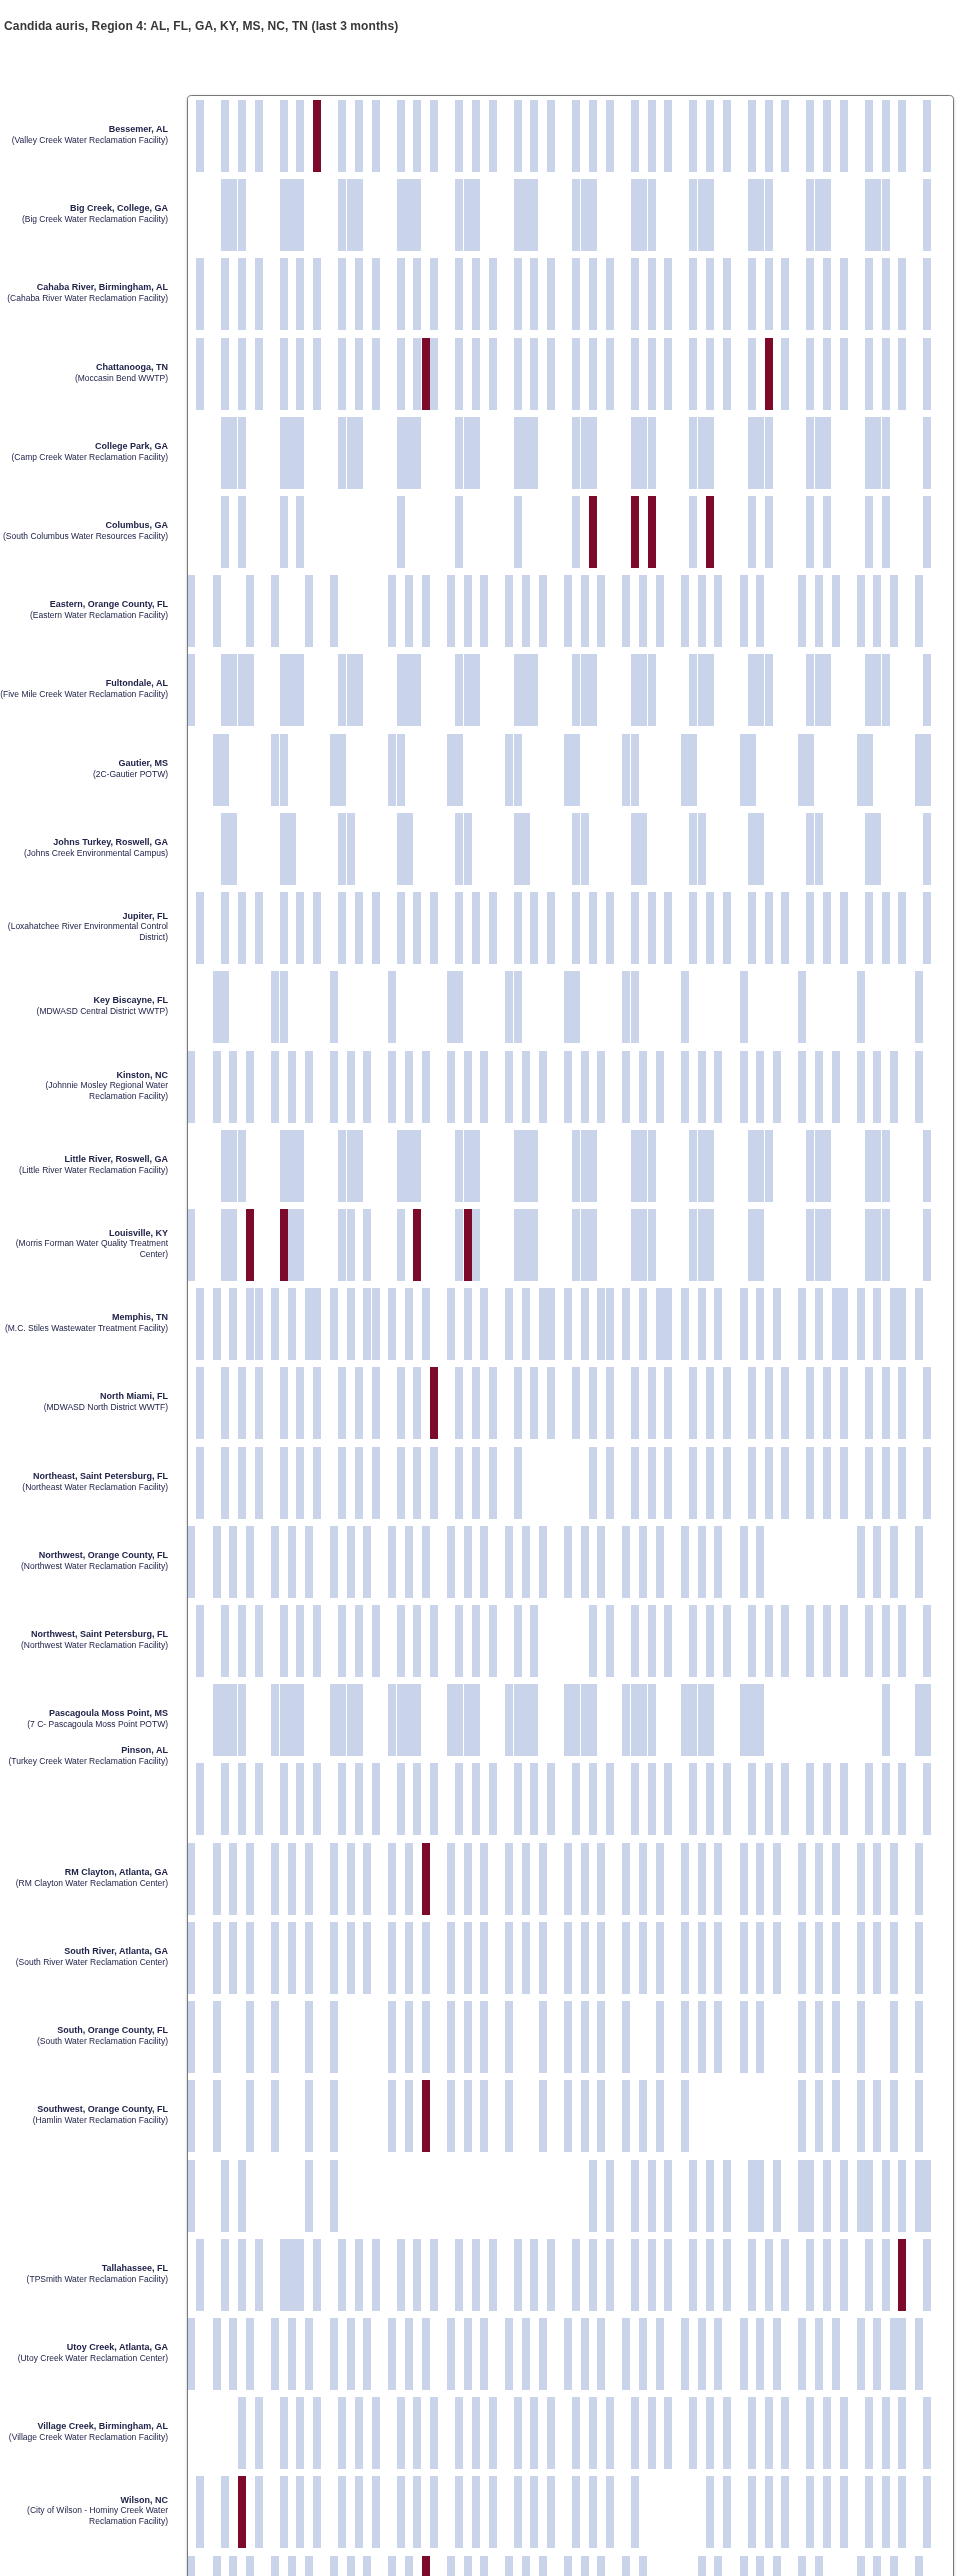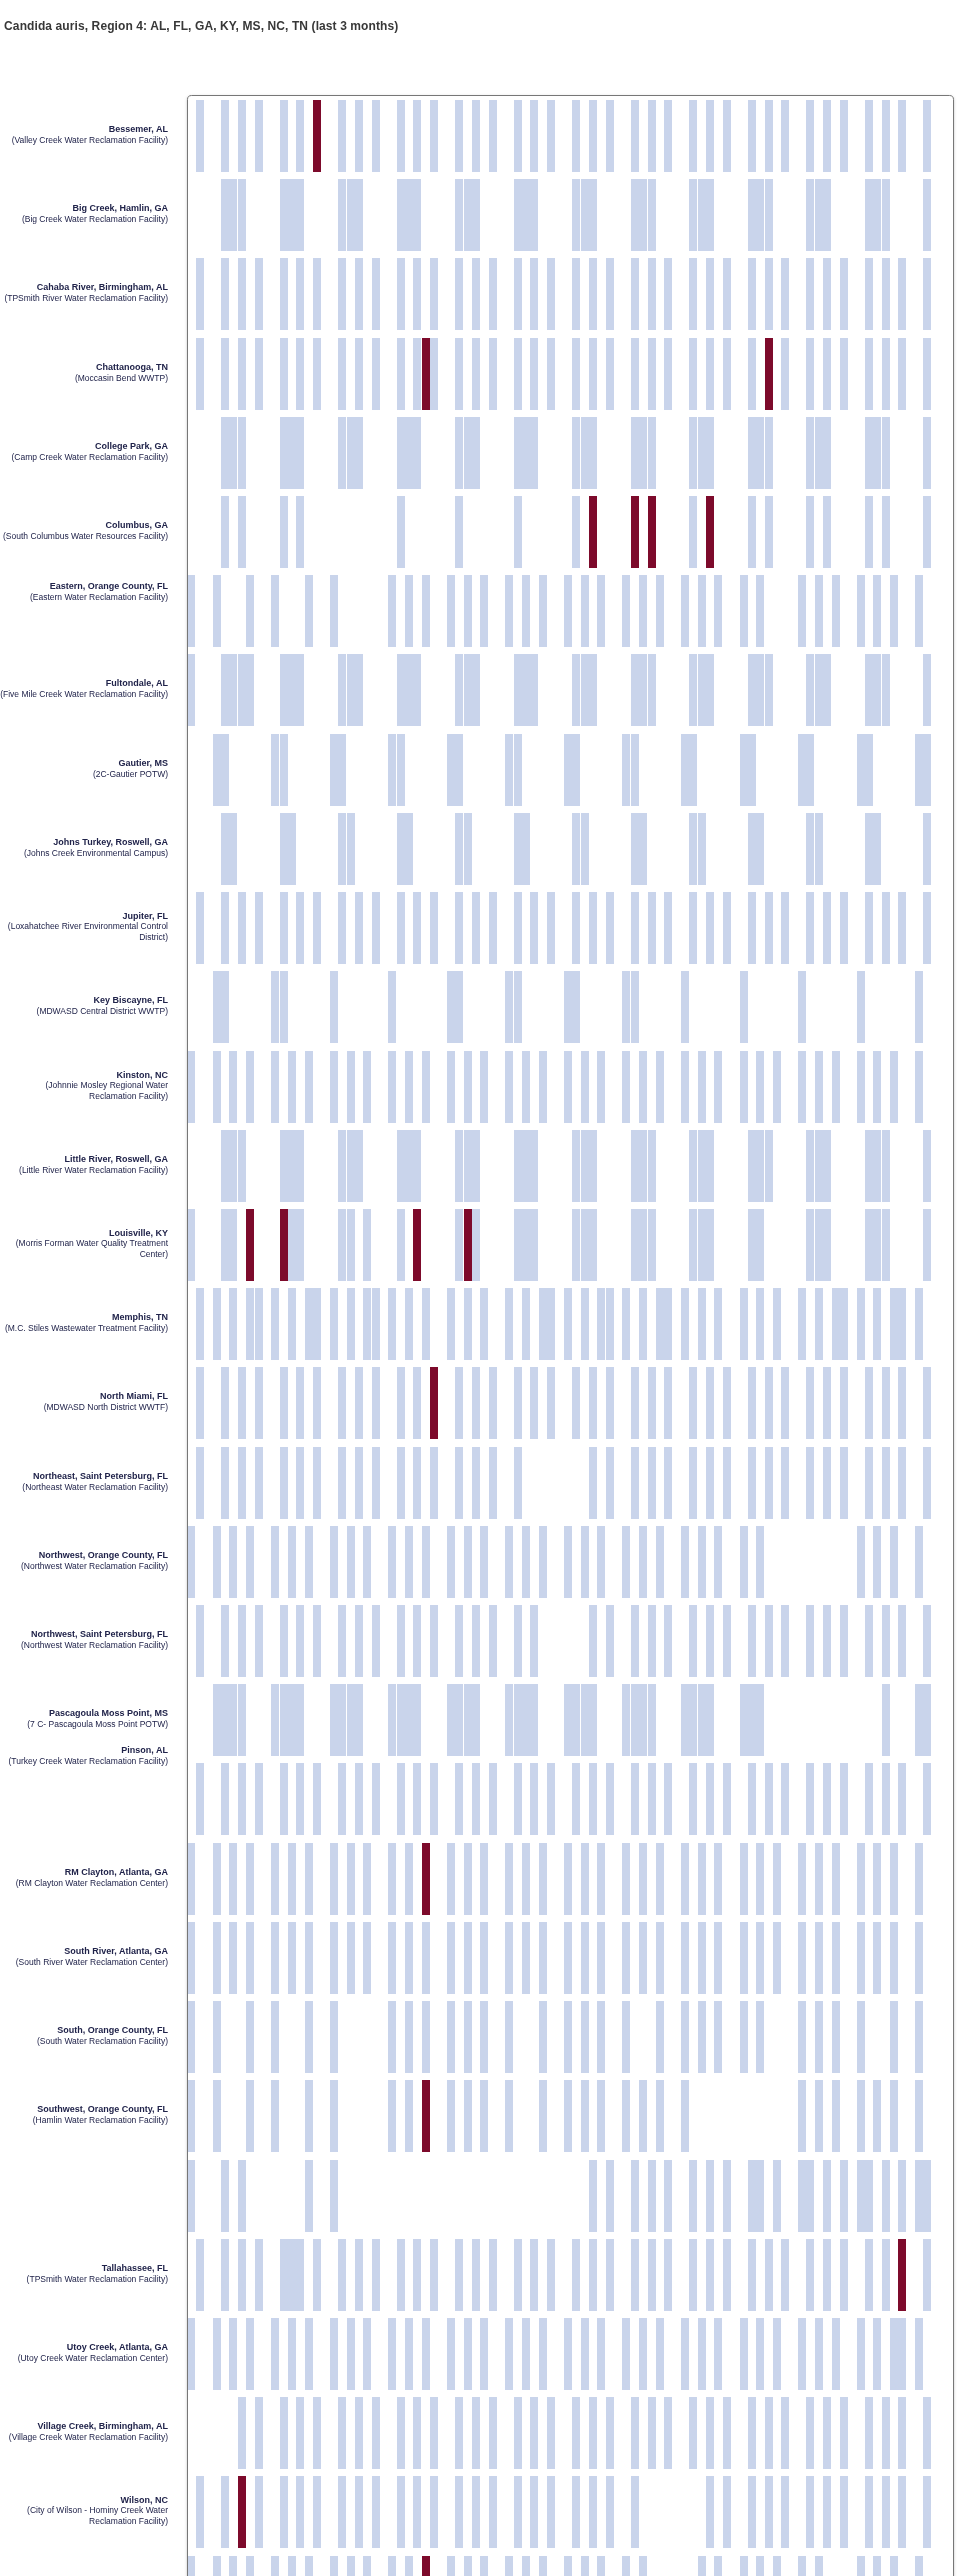--- a/index.html
+++ b/index.html
@@ -21,40 +21,40 @@
 <body>
 
 <div class="title">Candida auris, Region 4: AL, FL, GA, KY, MS, NC, TN (last 3 months)</div>
 
 <div class="labels" id="labels">
     <div class="row-label" style="top: 0px; height: 79px;">
       <span class="fac-name">Bessemer, AL</span>
       <span class="fac-sub">(Valley Creek Water Reclamation Facility)</span>
     </div>
     <div class="row-label" style="top: 79px; height: 79px;">
-      <span class="fac-name">Big Creek, Hamlin, GA</span>
+      <span class="fac-name">Big Creek, College, GA</span>
       <span class="fac-sub">(Big Creek Water Reclamation Facility)</span>
     </div>
     <div class="row-label" style="top: 158px; height: 79px;">
       <span class="fac-name">Cahaba River, Birmingham, AL</span>
-      <span class="fac-sub">(TPSmith River Water Reclamation Facility)</span>
+      <span class="fac-sub">(Cahaba River Water Reclamation Facility)</span>
     </div>
     <div class="row-label" style="top: 238px; height: 79px;">
       <span class="fac-name">Chattanooga, TN</span>
       <span class="fac-sub">(Moccasin Bend WWTP)</span>
     </div>
     <div class="row-label" style="top: 317px; height: 79px;">
       <span class="fac-name">College Park, GA</span>
       <span class="fac-sub">(Camp Creek Water Reclamation Facility)</span>
     </div>
     <div class="row-label" style="top: 396px; height: 79px;">
       <span class="fac-name">Columbus, GA</span>
       <span class="fac-sub">(South Columbus Water Resources Facility)</span>
     </div>
-    <div class="row-label" style="top: 457px; height: 79px;">
+    <div class="row-label" style="top: 475px; height: 79px;">
       <span class="fac-name">Eastern, Orange County, FL</span>
       <span class="fac-sub">(Eastern Water Reclamation Facility)</span>
     </div>
     <div class="row-label" style="top: 554px; height: 79px;">
       <span class="fac-name">Fultondale, AL</span>
       <span class="fac-sub">(Five Mile Creek Water Reclamation Facility)</span>
     </div>
     <div class="row-label" style="top: 634px; height: 79px;">
       <span class="fac-name">Gautier, MS</span>
       <span class="fac-sub">(2C-Gautier POTW)</span>

